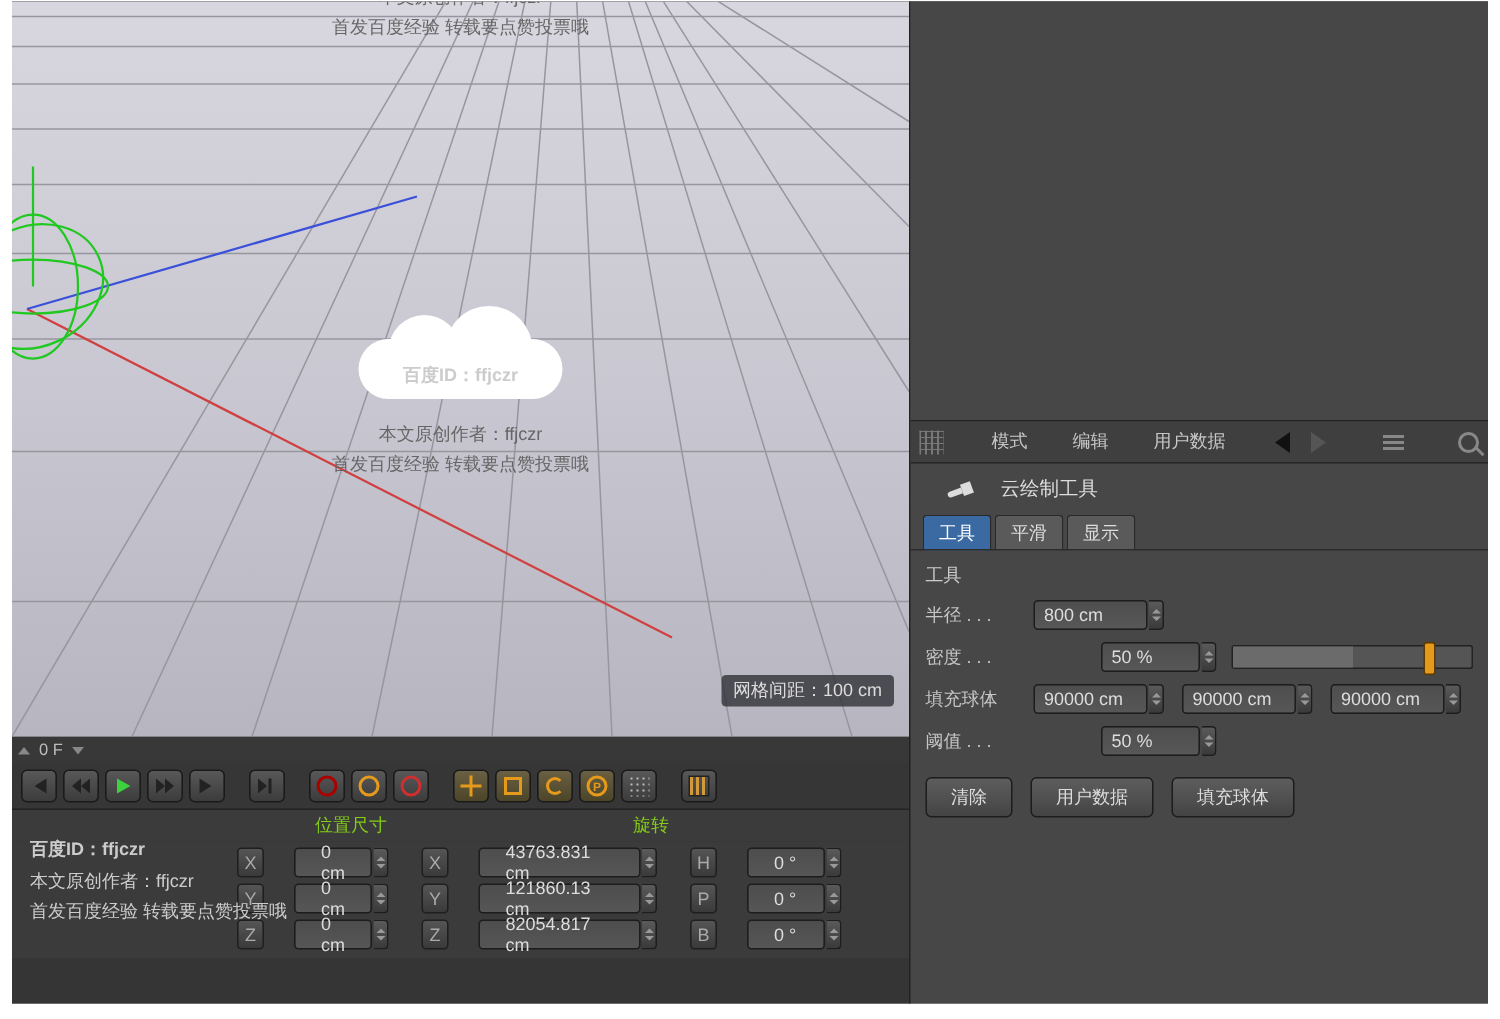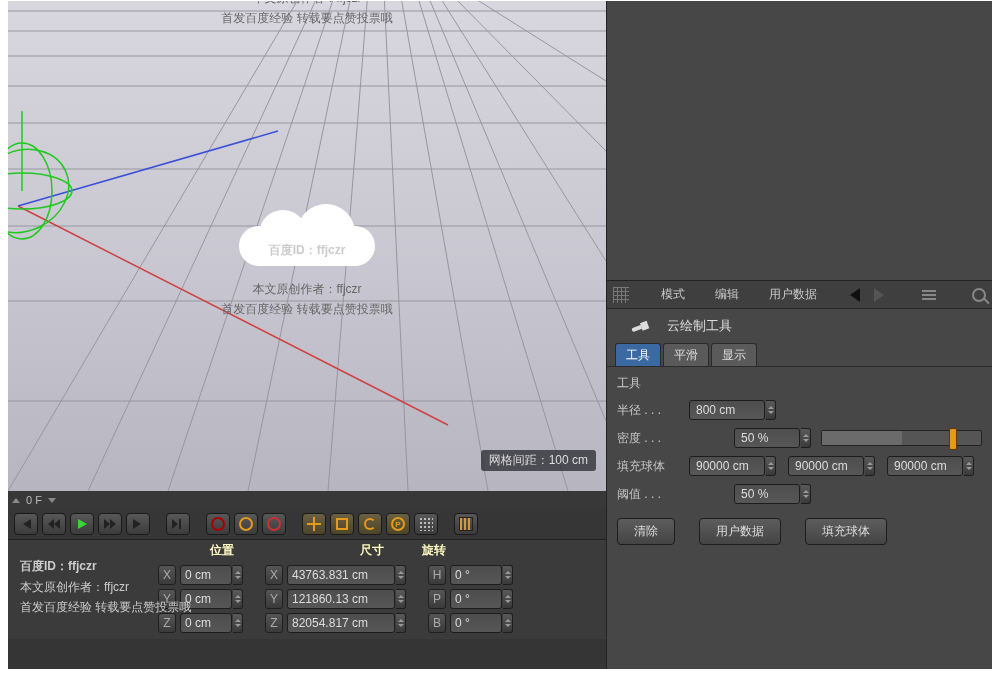--- a/index.html
+++ b/index.html
@@ -43,25 +43,25 @@
   .ic-move:before,.ic-move:after{content:"";position:absolute;background:#e59a1c;}
   .ic-move:before{left:6px;top:0;width:2px;height:14px;}
   .ic-move:after{top:6px;left:0;height:2px;width:14px;}
   .ic-box{width:12px;height:12px;border:2px solid #e59a1c;}
   .ic-rot{width:12px;height:12px;border:2px solid #e59a1c;border-radius:50%;border-right-color:transparent;}
   .ic-dots{width:14px;height:14px;background:radial-gradient(circle,#bbb 1px,transparent 1px);background-size:4px 4px;}
   .ic-film{width:14px;height:14px;background:linear-gradient(90deg,#d49a3a 2px,transparent 2px,transparent 4px,#d49a3a 4px,#d49a3a 6px,transparent 6px,transparent 8px,#d49a3a 8px,#d49a3a 10px,transparent 10px,transparent 12px,#d49a3a 12px);border:1px solid #222;}
   .ic-p{width:14px;height:14px;border:2px solid #e59a1c;border-radius:50%;display:flex;align-items:center;justify-content:center;font-size:8px;font-weight:bold;color:#e59a1c;}
 
   .coord-head{height:22px;background:#3b3b3b;display:flex;align-items:center;border-top:1px solid #222;}
-  .coord-head span{flex:0 0 auto;color:#fef9c3;font-weight:bold;}
+  .coord-head span{flex:0 0 auto;color:#84cc16;}
   .coord-body{background:#3b3b3b;padding:2px 0 4px;}
   .coord-row{display:flex;align-items:center;height:24px;gap:4px;padding-left:150px;}
   .axis-lab{width:18px;text-align:center;color:#aaa;border:1px solid #1f1f1f;border-radius:3px;height:20px;line-height:18px;background:linear-gradient(#555,#3a3a3a);}
-  .num-field{width:52px;height:20px;display:flex;align-items:center;padding:0 4px;background:linear-gradient(#4d4d4d,#565656);border:1px solid #1d1d1d;border-radius:3px;color:#ddd;}
+  .num-field{width:52px;height:20px;display:flex;align-items:center;padding:0 17px;background:linear-gradient(#4d4d4d,#565656);border:1px solid #1d1d1d;border-radius:3px;color:#ddd;margin-left:16px;}
   .num-field.wide{width:108px;}
   .spin{width:10px;height:20px;background:linear-gradient(#5a5a5a,#3a3a3a);border:1px solid #1d1d1d;border-left:none;border-radius:0 3px 3px 0;display:flex;flex-direction:column;align-items:center;justify-content:center;margin-left:-3px;}
   .spin:before{content:"";border-left:3px solid transparent;border-right:3px solid transparent;border-bottom:3px solid #999;margin-bottom:2px;}
   .spin:after{content:"";border-left:3px solid transparent;border-right:3px solid transparent;border-top:3px solid #999;}
 
   
   .right-pane{flex:1;background:#474747;display:flex;flex-direction:column;border-left:1px solid #222;}
   .obj-area{height:280px;background:#474747;border-bottom:1px solid #222;}
   .attr-menu{height:28px;background:#3f3f3f;border-bottom:1px solid #262626;display:flex;align-items:center;padding:0 6px;gap:14px;}
   .attr-menu .grid-ico{width:16px;height:16px;background:repeating-linear-gradient(#777 0 1px,transparent 1px 4px),repeating-linear-gradient(90deg,#777 0 1px,transparent 1px 4px);margin-right:2px;}
@@ -87,21 +87,21 @@
   .section-label{padding:8px 10px 4px;color:#ccc;border-top:1px solid #2b2b2b;margin-top:-1px;}
 
   .prop-row{display:flex;align-items:center;height:28px;padding:0 10px;gap:4px;}
   .prop-label{width:68px;color:#c5c5c5;}
   .prop-field{height:20px;background:linear-gradient(#4e4e4e,#575757);border:1px solid #1c1c1c;border-radius:3px;display:flex;align-items:center;padding:1px 6px;color:#ddd;}
   .pf-80{width:76px;} .pf-70{width:66px;margin-left:45px;}
   .slider{flex:1;height:16px;margin-left:6px;position:relative;background:#555;border:1px solid #222;border-radius:2px;}
   .slider .fill{position:absolute;left:0;top:0;bottom:0;width:50%;background:#6b6b6b;}
   .slider .knob{position:absolute;right:24px;top:-3px;width:8px;height:22px;background:#e59a1c;border:1px solid #5a3a00;border-radius:2px;}
 
-  .btn-row{display:flex;gap:24px;padding:10px;}
+  .btn-row{display:flex;gap:12px;padding:10px;}
   .gbtn{padding:4px 16px;background:linear-gradient(#5d5d5d,#444);border:1px solid #1d1d1d;border-radius:4px;color:#ddd;}
 
   
   .wm-bottom{position:absolute;left:20px;top:550px;width:260px;color:#444;}
   .wm-bottom .big{font-size:22px;font-weight:bold;}
   .wm-bottom .line{font-size:12px;margin-top:3px;}
 </style>
 </head>
 <body>
 
@@ -237,21 +237,21 @@
           <div class="ic-dots"></div>
         </div>
       <div class="sep"></div>
       <div class="sq-btn">
           <div class="ic-film"></div>
         </div>
     </div>
 
     <div class="coord-head">
       <span style="width:226px;text-align:right">位置</span>
-      <span style="width:150px;text-align:right">尺寸</span>
+      <span style="width:150px;text-align:left">尺寸</span>
       <span style="width:100px;text-align:center">旋转</span>
     </div>
     <div class="coord-body" id="coord-body">
         <div class="coord-row">
           <div class="axis-lab">X</div>
           <div class="num-field">0 cm</div>
           <div class="spin"></div>
           <div style="width:14px"></div>
           <div class="axis-lab">X</div>
           <div class="num-field wide">43763.831 cm</div>

